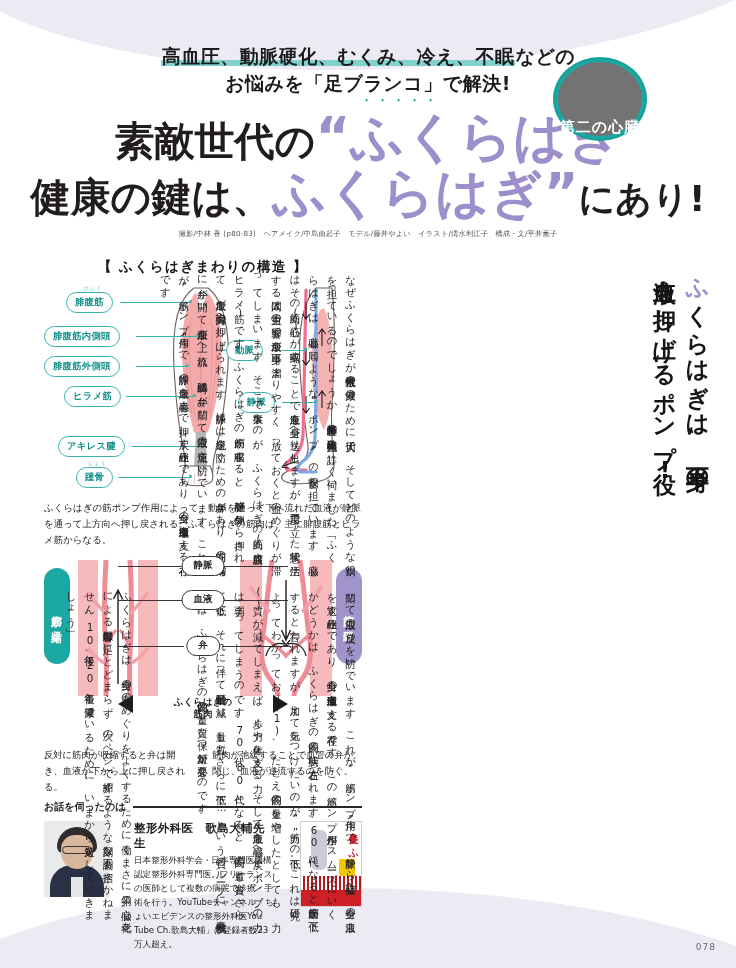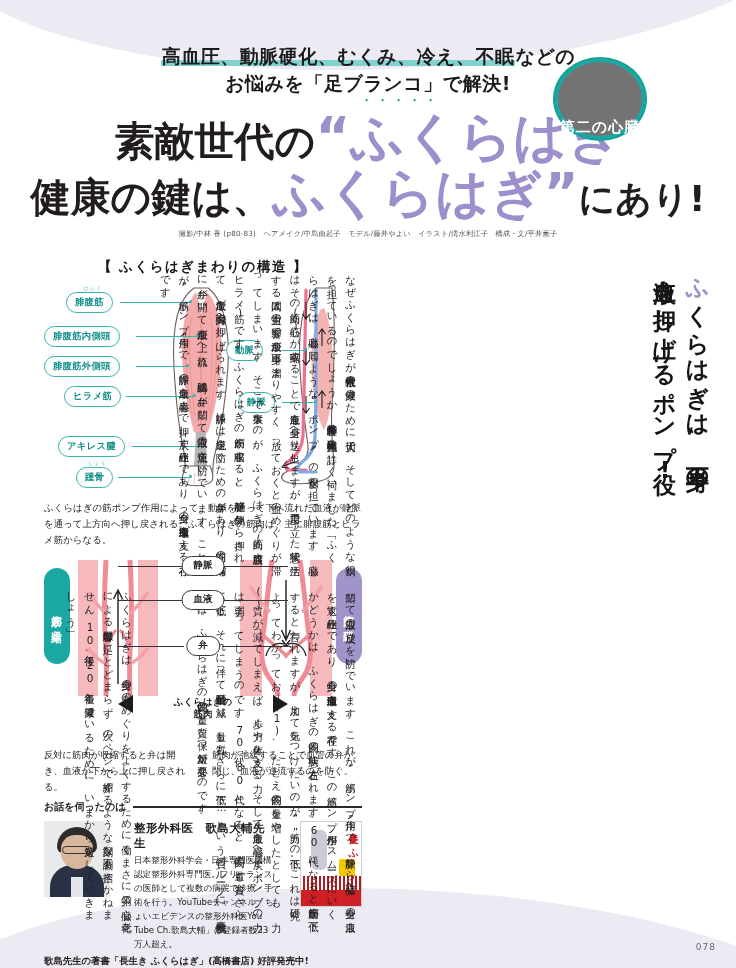--- a/index.html
+++ b/index.html
@@ -384,21 +384,20 @@
 
       <div class="book">
         <div class="bperson"></div>
         <div class="btitle">長生き ふくらはぎ</div>
         <div class="bsticker"></div>
         <div class="bband"></div>
         <div class="bstripes"></div>
       </div>
     </div>
 
-    <div class="profile-foot">歌島先生の著書「長生き ふくらはぎ」(高橋書店) 好評発売中!</div>
   </div>
 
   <div class="vhead"><span class="pur">ふ</span><span>くらはぎは、下半身の</span><br><span>血液を押し上げるポンプ役!</span></div>
 
   <div class="vbody vb-a">なぜふくらはぎが素敵世代の健康のために大切で、そしてどのような役割を担っているのでしょうか。整形外科医の歌島大輔先生に詳しく伺いました。「ふくらはぎは、心臓と同じような“ポンプ”の役割を担っています。心臓はその筋肉(心筋)が収縮することで血液を全身へ送り出しますが、両足で立った状態で生活する人間は重力の影響で血液が下半身に溜まりやすく、放っておくと血のめぐりが滞ってしまいます。そこで大事なのが、ふくらはぎの筋肉(腓腹筋＋ヒラメ筋)です。ふくらはぎの筋肉が収縮すると、静脈が外側から押されて、血液が心臓方向へ押し上げられます。静脈には逆流を防ぐための弁があり、筋肉の収縮時に弁が開いて血液が上へ流れ、弛緩時に弁が閉じて血液の逆流を防いでいます。これが“筋ポンプ作用”で、静脈の血液を心臓まで押し戻す仕組みであり、全身の血液循環を支える存在です。</div>
   <div class="vbody vb-b">閉じて血液の逆戻りを防いでいます。これが“筋ポンプ作用”で、静脈から心臓へ、全身の血液を返す仕組みであり、全身の血液循環を支える存在です。この筋ポンプ作用がスムーズにいくかどうかは、ふくらはぎの筋肉の状態に左右されます。60代になると筋肉量が低下すると言われますが、加えて気をつけたいのが“筋力”の低下。これは研究によってわかっており(1)、たとえ筋肉の量を増やしたとしても、力(質)が減ってしまえば、歩く力や体を支える力、そして血液を心臓へ戻すポンプの力は弱まってしまうのです。70代、80代となると、筋肉の量も質もさらに低下し、それに伴って活動量が減り、量も質もさらに低下……という負のループに。素敵世代には、ふくらはぎの筋肉の量と質を保つ対策が必要なのです。</div>
   <div class="vbody vb-c">ふくらはぎは、全身の血のめぐりをよくするために働くまさに第二の心臓。老化による悪影響は足にとどまらず、次のページで紹介するような深刻な不調も招きかねません。10年後、20年後も健康でいるために、いまから対策をしていきましょう」</div>
 
   <div class="pagenum">078</div>
 

